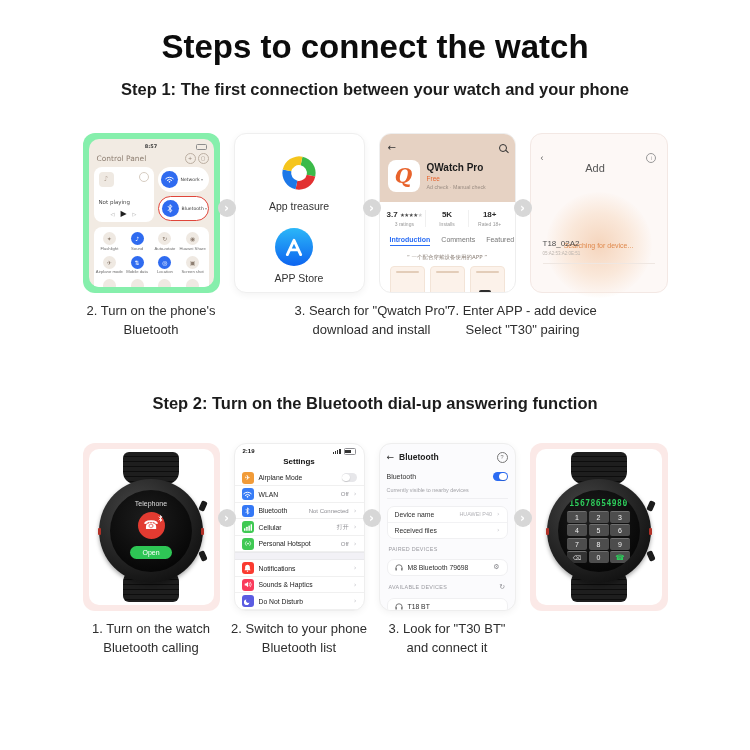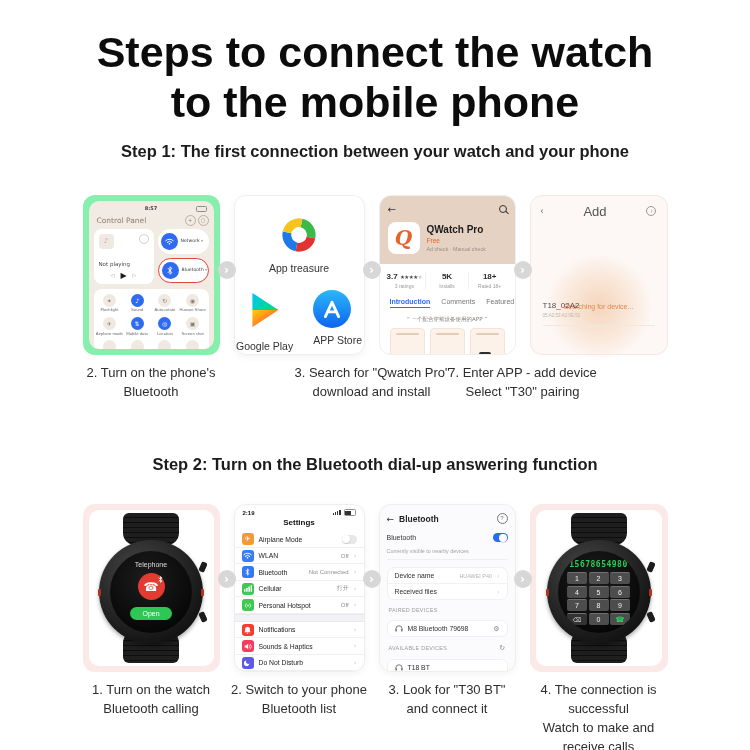--- a/index.html
+++ b/index.html
@@ -1,19 +1,19 @@
 <!DOCTYPE html>
 <html><head>
 <meta charset="utf-8">
 <style>
   html,body{margin:0;padding:0;background:#fff;}
   body{width:750px;height:750px;overflow:hidden;font-family:"Liberation Sans",sans-serif;color:#222;}
   .g{font-family:"DejaVu Sans",sans-serif;}
 
-  .title{margin-top:28px;text-align:center;font-size:43px;line-height:1.16;font-weight:800;color:#0c0c0c;}
+  .title{margin-top:28px;text-align:center;font-size:33px;line-height:1.16;font-weight:800;color:#0c0c0c;}
   .stephead{margin-top:14px;text-align:center;font-size:16.5px;font-weight:700;color:#1c1c1c;}
   .stephead2{margin-top:54px;}
 
   .grid{display:grid;grid-template-columns:137px 14px 131px 14px 137px 14px 138px;justify-content:center;}
   .grid1{margin-top:34px;}
   .grid2{margin-top:30px;}
   .panel{width:100%;border-radius:12px;position:relative;box-sizing:border-box;}
   .h160{height:160px;} .h168{height:168px;}
   .arrowcell{display:flex;align-items:flex-start;justify-content:center;position:relative;z-index:3;}
   .arrow{width:18px;height:18px;flex:0 0 18px;border-radius:50%;background:#d7d7d7;color:#fff;display:flex;align-items:center;justify-content:center;font-size:12px;font-weight:700;margin-top:66px;}
@@ -74,21 +74,21 @@
   .tab-on{color:#2a6df5;font-weight:700;border-bottom:1.5px solid #2a6df5;padding-bottom:2px;}
   .p3tag{text-align:center;font-size:5.5px;color:#8a7f76;padding:3px 0 4px;}
   .p3shots{display:flex;gap:5px;justify-content:center;padding:1px 8px;}
   .shot{width:33px;height:36px;background:#fcf2ea;border:1px solid #f3e4d7;border-radius:4px;position:relative;}
   .shot i{position:absolute;top:4px;left:5px;right:5px;height:2px;background:#e3cdb9;border-radius:1px;}
   .shot .dk{position:absolute;bottom:4px;left:8px;width:12px;height:9px;background:#2e2e2e;border-radius:2px;}
 
   
   .p4{background:#fdf8f6;border:1px solid #f3e8e4;}
   .p4hdr{display:flex;justify-content:space-between;align-items:center;padding:8px 10px 0;color:#666;}
-  .p4hdr .bk{font-size:9px;} .p4hdr .ti{font-size:13px;color:#555;}
+  .p4hdr .bk{font-size:9px;} .p4hdr .ti{font-size:11px;color:#555;margin-top:20px;}
   .inf{width:8px;height:8px;border:0.8px solid #999;border-radius:50%;font-size:5px;line-height:8px;text-align:center;color:#999;}
   .glow{position:absolute;left:50%;top:58px;transform:translateX(-50%);width:106px;height:106px;border-radius:50%;
     background:radial-gradient(circle,#f5d5bd 0%,#fae8da 42%,rgba(253,248,246,0) 72%);
     display:flex;align-items:center;justify-content:center;}
   .glow span{font-size:7px;color:#e08a4e;}
   .p4dev{position:absolute;left:12px;bottom:36px;}
   .p4dev .dn{font-size:8px;color:#4f4f4f;}
   .p4dev .dm{font-size:4.5px;color:#bcb5af;margin-top:3px;}
   .p4line{position:absolute;left:12px;right:12px;bottom:28px;height:1px;background:#efe7e2;}
 
@@ -152,21 +152,20 @@
   .abtrow .chv{font-size:6.5px;color:#c7c7cc;}
   .secthdr{display:flex;align-items:center;margin:7px 2px 0;font-size:5.4px;color:#9a9aa0;letter-spacing:0.3px;}
   .secthdr .sp{flex:1;}
   .gear{font-size:7px;color:#8a8a8f;}
 </style>
 </head>
 <body>
 
 <div class="title">
   <div>Steps to connect the watch</div>
-  <div>to the mobile phone</div>
 </div>
 
 <div class="stephead">Step 1: The first connection between your watch and your phone</div>
 
 <div class="grid grid1">
 
   <div class="panel h160 p1">
     <div class="p1i">
       <div class="p1-status">8:57</div>
       <div class="p1-batt"></div>
@@ -259,37 +258,20 @@
     <svg viewBox="0 0 48 48" width="42" height="42">
       <g transform="rotate(12 24 24)">
         <path d="M24 5 A 19 19 0 0 1 43 24 L 33 24 A 9 9 0 0 0 24 15 Z" fill="#3bba49"></path>
         <path d="M43 24 A 19 19 0 0 1 24 43 L 24 33 A 9 9 0 0 0 33 24 Z" fill="#e23131"></path>
         <path d="M24 43 A 19 19 0 0 1 5 24 L 15 24 A 9 9 0 0 0 24 33 Z" fill="#1d78e8"></path>
         <path d="M5 24 A 19 19 0 0 1 24 5 L 24 15 A 9 9 0 0 0 15 24 Z" fill="#f5c51d"></path>
       </g>
     </svg>
     <div class="lb">App treasure</div>
     <div class="storerow">
-      <div class="store">
-        <svg viewBox="0 0 40 44" width="36" height="40">
-          <defs>
-            <linearGradient id="gp1" x1="0" y1="0" x2="1" y2="1">
-                <stop offset="0" stop-color="#00c3ff"></stop>
-                <stop offset="1" stop-color="#00e16b"></stop>
-              </linearGradient>
-            <linearGradient id="gp2" x1="0" y1="0" x2="1" y2="1">
-                <stop offset="0" stop-color="#ffd000"></stop>
-                <stop offset="1" stop-color="#ff3a44"></stop>
-              </linearGradient>
-          </defs>
-          <polygon points="6,3 35,22 6,22" fill="url(#gp1)"></polygon>
-          <polygon points="6,22 35,22 6,41" fill="url(#gp2)"></polygon>
-        </svg>
-        <div class="lb">Google Play</div>
-      </div>
       <div class="store">
         <span class="asicon">
           <svg viewBox="0 0 40 40" width="38" height="38">
               <path d="M13 28 L20 13 L27 28 M15.5 23 H24.5" stroke="#fff" stroke-width="3" fill="none" stroke-linecap="round" stroke-linejoin="round"></path>
             </svg>
         </span>
         <div class="lb">APP Store</div>
       </div>
     </div>
   </div>
@@ -619,19 +601,13 @@
   <div class="cap">
       <span>2. Switch to your phone</span>
       <span>Bluetooth list</span>
     </div>
   <div></div>
   <div class="cap">
       <span>3. Look for "T30 BT"</span>
       <span>and connect it</span>
     </div>
   <div></div>
-  <div class="cap">
-      <span>4. The connection is</span>
-      <span>successful</span>
-      <span>Watch to make and</span>
-      <span>receive calls</span>
-    </div>
 </div>
 
 </body></html>

